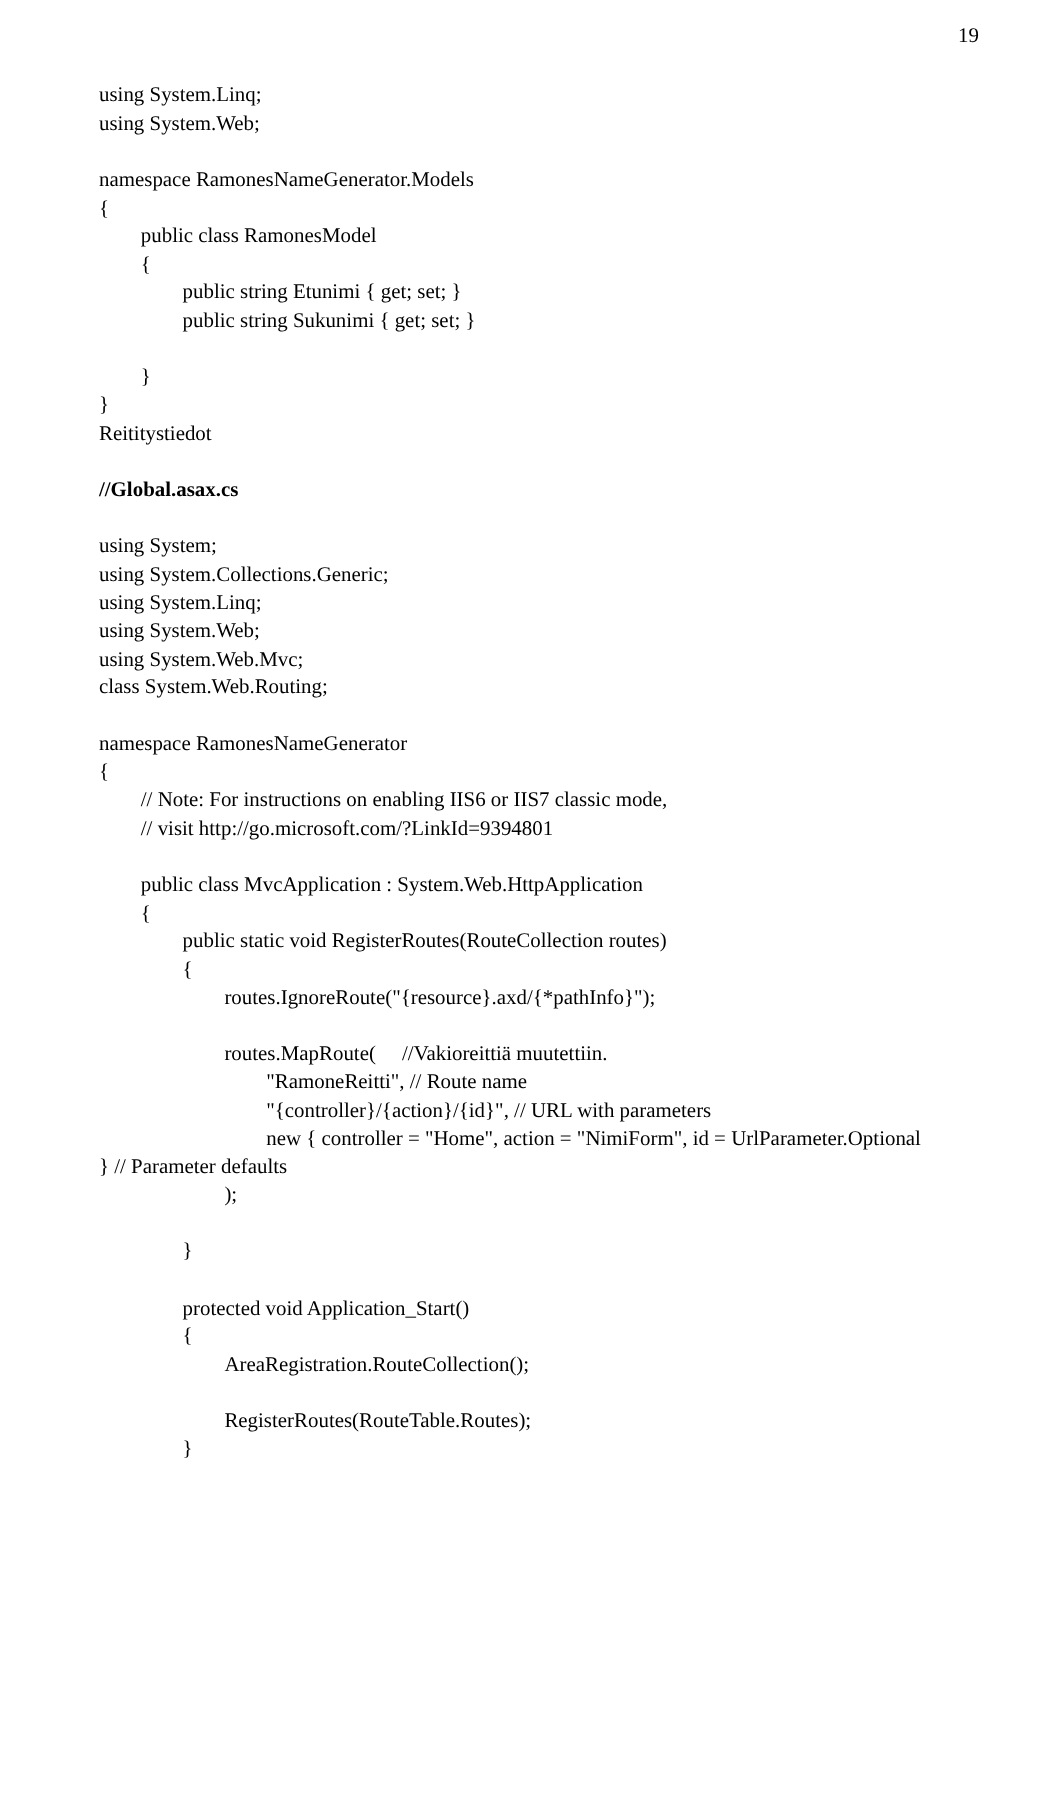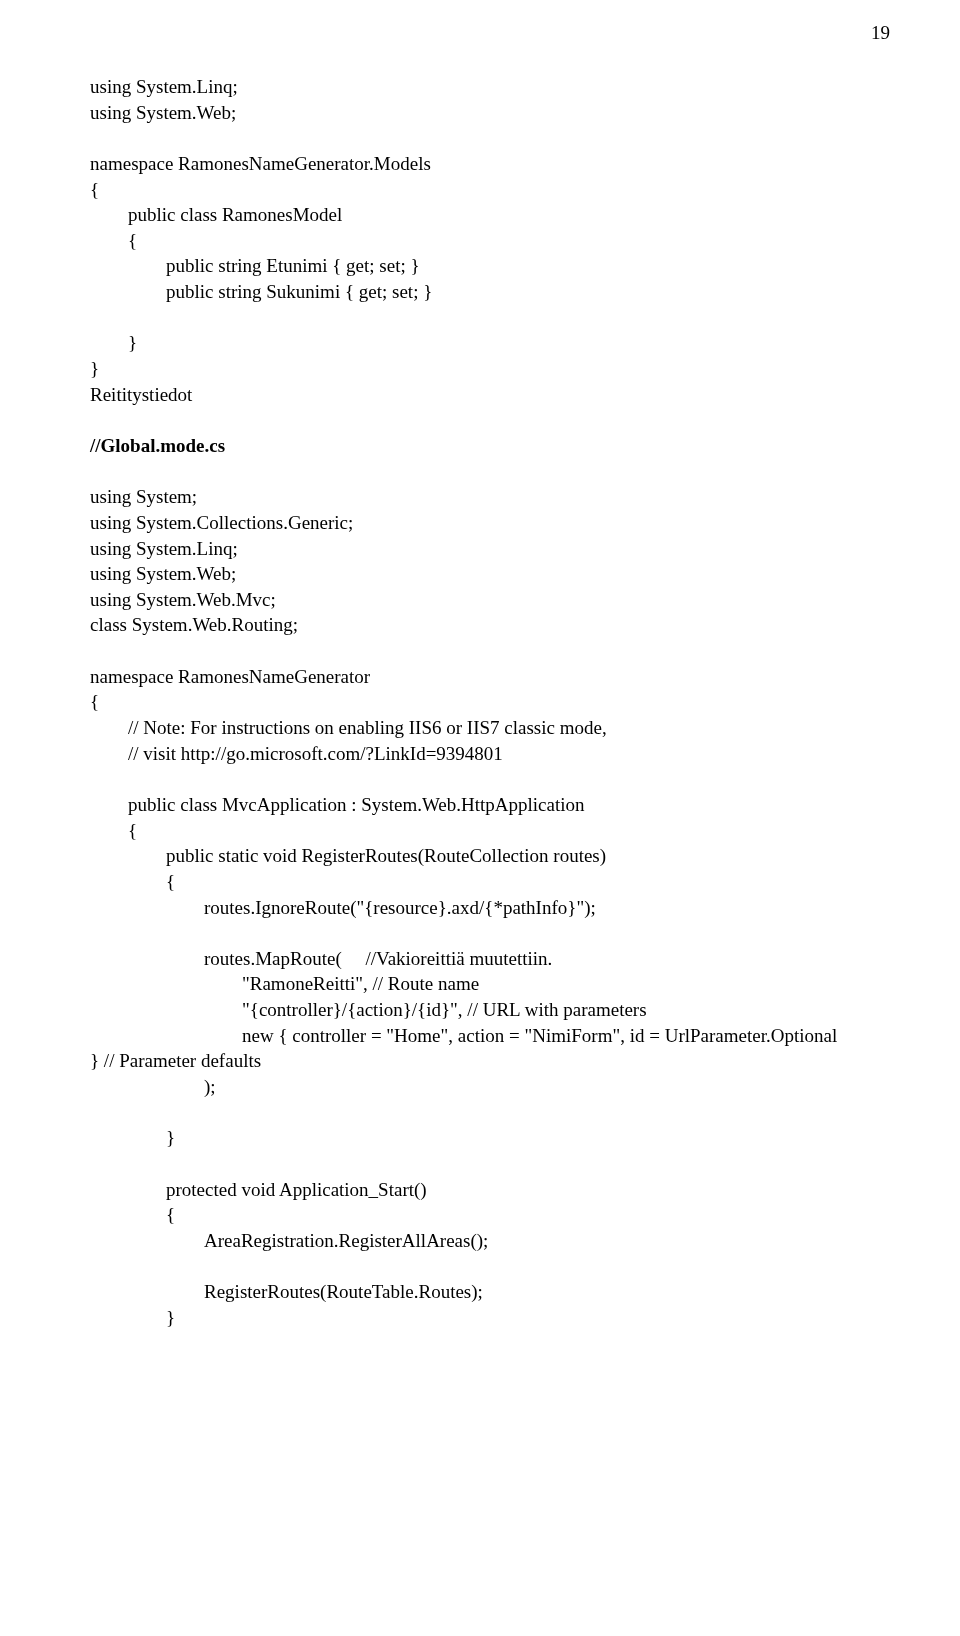--- a/index.html
+++ b/index.html
@@ -63,21 +63,21 @@
       <div class="line">{</div>
       <div class="line indent1">public class RamonesModel</div>
       <div class="line indent1">{</div>
       <div class="line indent2">public string Etunimi { get; set; }</div>
       <div class="line indent2">public string Sukunimi { get; set; }</div>
       <div class="blank-line"></div>
       <div class="line indent1">}</div>
       <div class="line">}</div>
       <div class="line">Reititystiedot</div>
       <div class="blank-line"></div>
-      <div class="line bold">//Global.mode.cs</div>
+      <div class="line bold">//Global.asax.cs</div>
       <div class="blank-line"></div>
       <div class="line">using System;</div>
       <div class="line">using System.Collections.Generic;</div>
       <div class="line">using System.Linq;</div>
       <div class="line">using System.Web;</div>
       <div class="line">using System.Web.Mvc;</div>
       <div class="line">class System.Web.Routing;</div>
       <div class="blank-line"></div>
       <div class="line">namespace RamonesNameGenerator</div>
       <div class="line">{</div>
@@ -94,18 +94,18 @@
       <div class="line indent4">"RamoneReitti", // Route name</div>
       <div class="line indent4">"{controller}/{action}/{id}", // URL with parameters</div>
       <div class="line indent4">new { controller = "Home", action = "NimiForm", id = UrlParameter.Optional</div>
       <div class="line">} // Parameter defaults</div>
       <div class="line indent3">);</div>
       <div class="blank-line"></div>
       <div class="line indent2">}</div>
       <div class="blank-line"></div>
       <div class="line indent2">protected void Application_Start()</div>
       <div class="line indent2">{</div>
-      <div class="line indent3">AreaRegistration.RegisterAllAreas();</div>
+      <div class="line indent3">AreaRegistration.RouteCollection();</div>
       <div class="blank-line"></div>
       <div class="line indent3">RegisterRoutes(RouteTable.Routes);</div>
       <div class="line indent2">}</div>
     </div>
 </div>
 
 </body></html>

